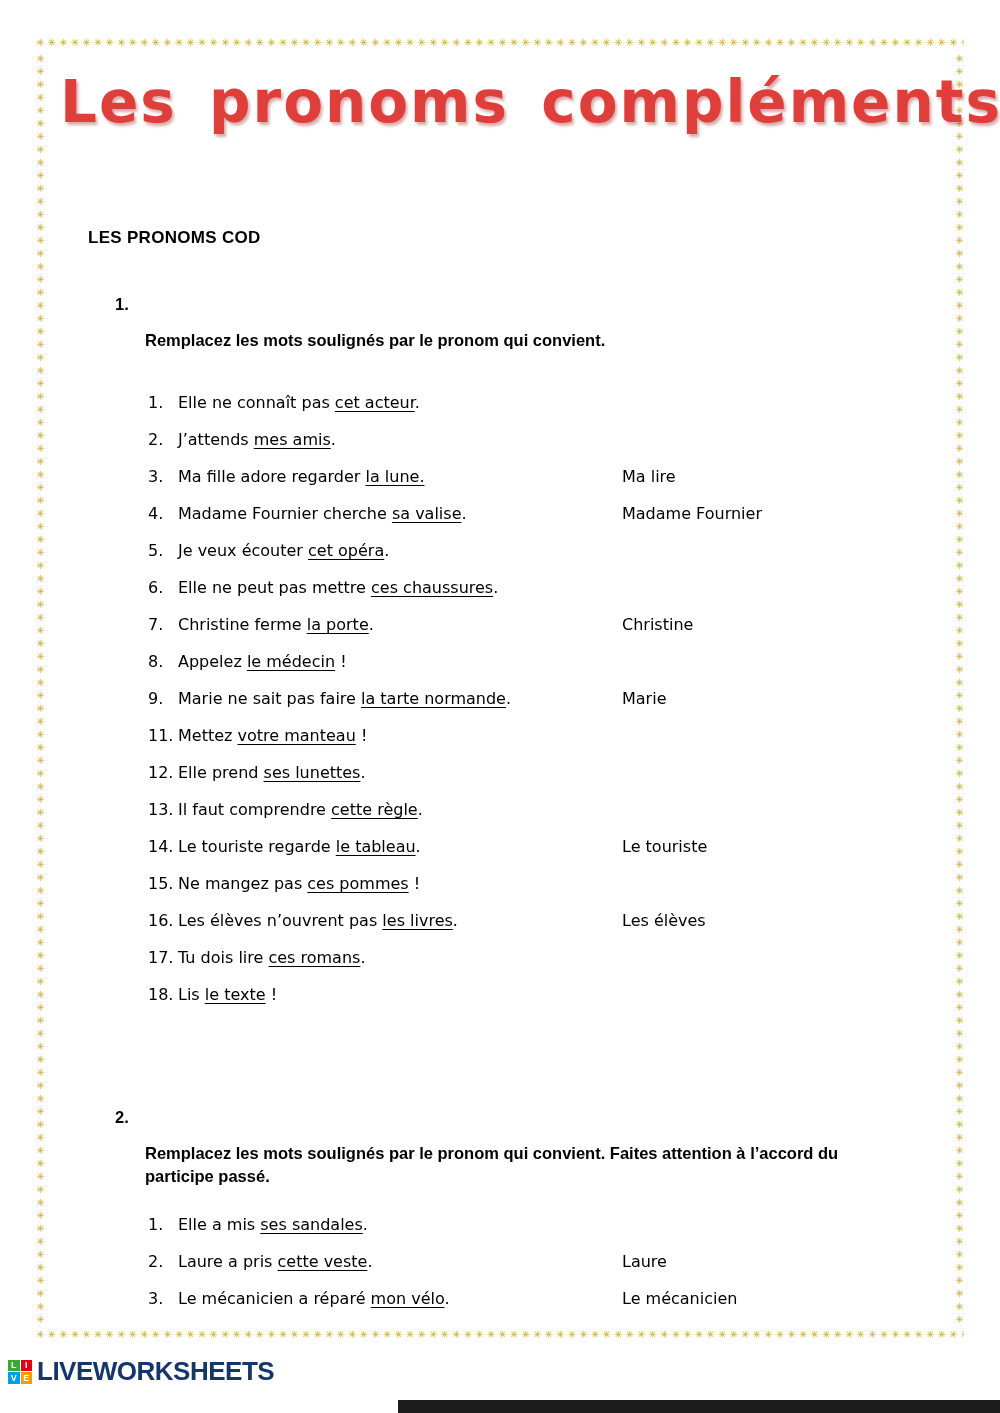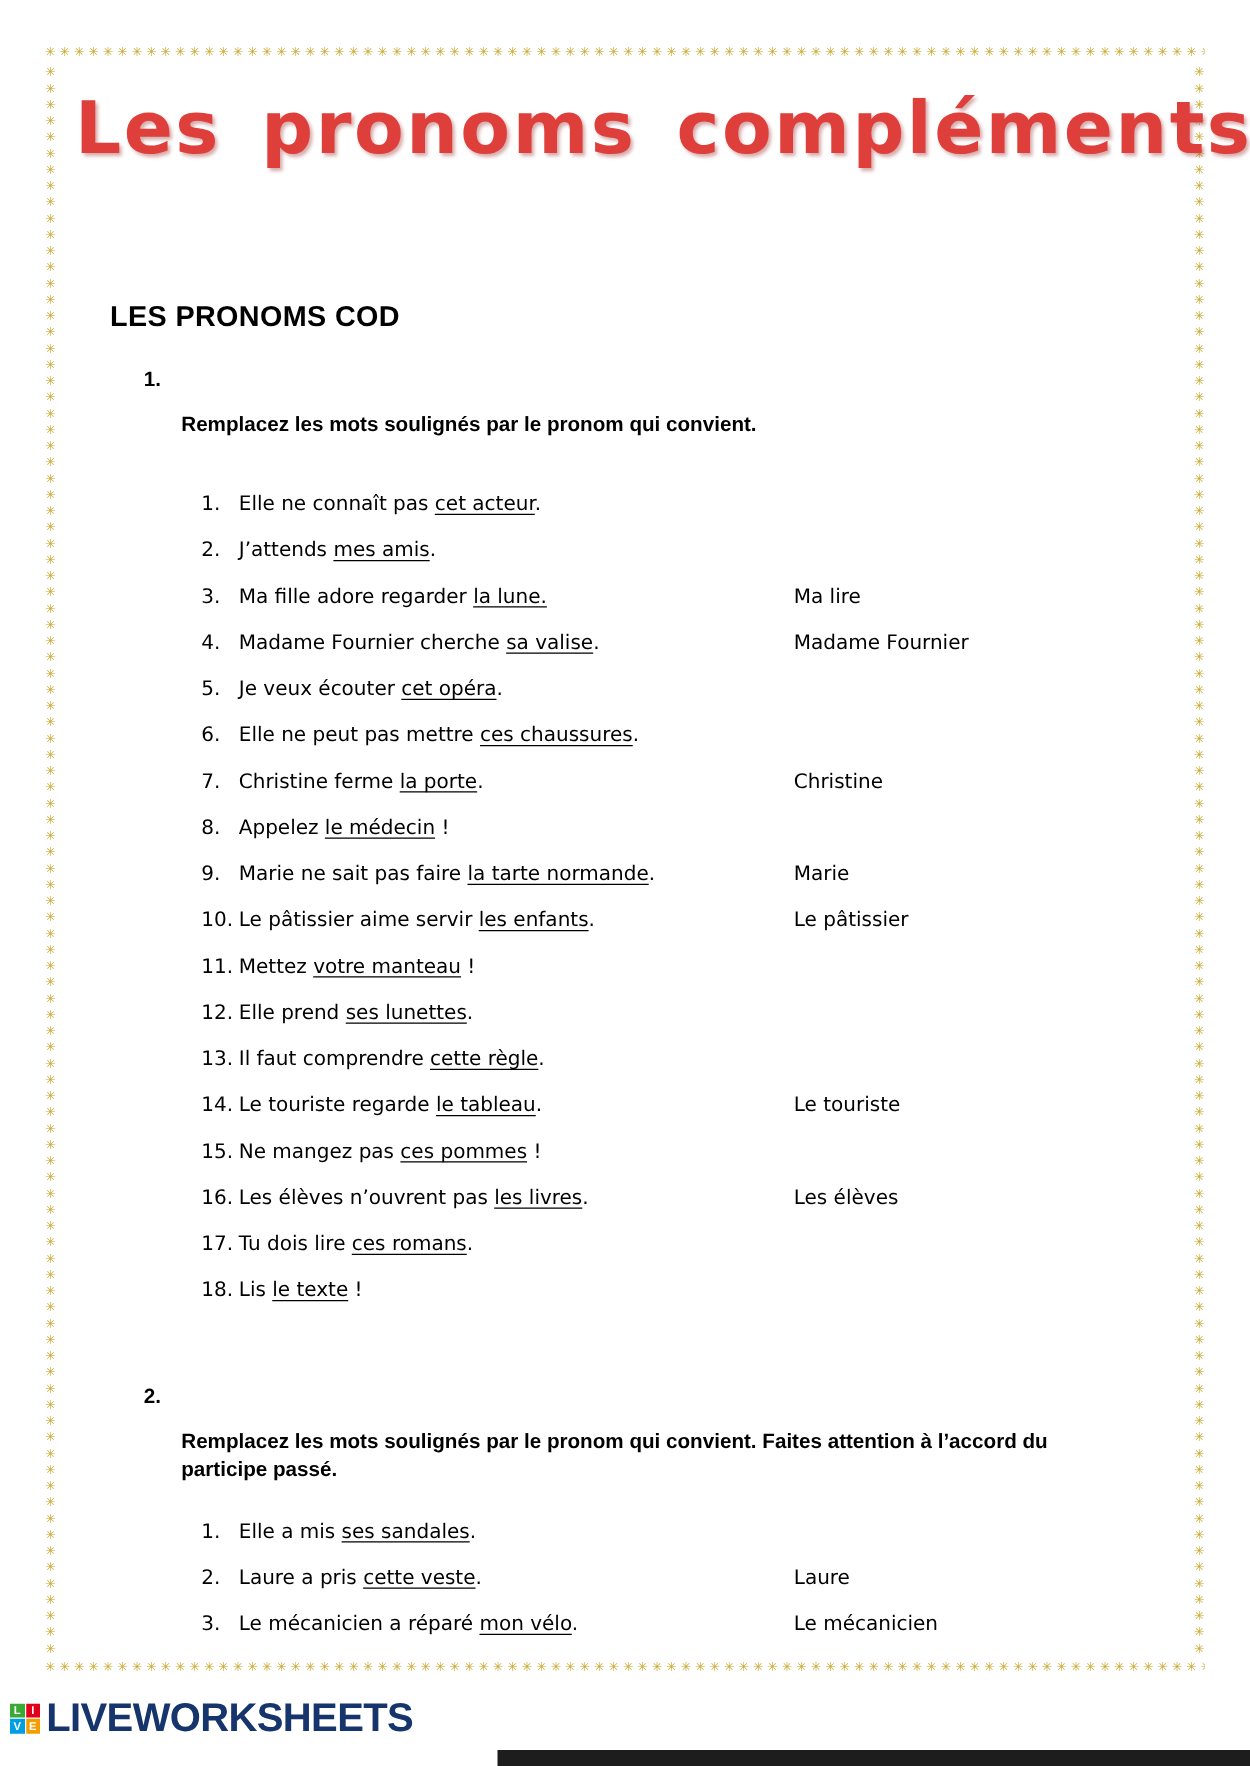--- a/index.html
+++ b/index.html
@@ -56,45 +56,45 @@
     font-size:58px;
     letter-spacing:2px;
     word-spacing:10px;
     white-space:nowrap;
     color:var(--title-color);
     text-shadow:2px 3px 3px rgba(140,15,15,0.35), 0 1px 0 rgba(255,255,255,0.4);
   }
   
   .section-heading{
     position:absolute;
-    top:240px; left:88px;
-    font-family:"Liberation Sans", sans-serif;
-    font-weight:bold;
-    font-size:23px;
+    top:228px; left:88px;
+    font-family:"Liberation Sans", sans-serif;
+    font-weight:bold;
+    font-size:17px;
     letter-spacing:0.3px;
   }
   
   .exercise{
     position:absolute;
     left:115px;
     width:800px;
   }
   .exercise.ex1{top:293px;}
   .exercise.ex2{top:1106px;}
   .ex-header{
     display:flex;
     font-family:"Liberation Sans", sans-serif;
     font-weight:bold;
     font-size:16.5px;
     line-height:23px;
   }
   .ex-label{flex:0 0 30px;}
   .ex-instruction{width:745px;margin-top:36px;}
   .items{
-    margin-left:46px;
+    margin-left:33px;
   }
   .exercise.ex1 .items{margin-top:40px;}
   .exercise.ex2 .items{margin-top:26px;}
   .item-row{
     position:relative;
     line-height:22px;
     margin-bottom:15px;
     font-size:16px;
     font-family:"DejaVu Sans", sans-serif;
   }
@@ -136,21 +136,21 @@
     font-weight:bold;
     font-size:9px;
   }
   .logo-cell.c0{background:#3aaa35;}
   .logo-cell.c1{background:#e2001a;}
   .logo-cell.c2{background:#009fe3;}
   .logo-cell.c3{background:#f59c00;}
   .brand{
     font-family:"Liberation Sans", sans-serif;
     font-weight:bold;
-    font-size:32px;
+    font-size:26px;
     letter-spacing:-0.5px;
     color:var(--brand-color);
   }
   .bottom-bar{
     position:absolute;
     left:398px; right:0; bottom:0;
     height:13px;
     background:#1d1d1d;
   }
 </style>
@@ -202,24 +202,20 @@
     <span class="item-num">7.</span><span class="item-text"><span class="pre">Christine ferme </span><span class="u">la porte</span><span class="post">.</span></span>
     <span class="item-answer">Christine</span>
   </div>
         <div class="item-row">
     <span class="item-num">8.</span><span class="item-text"><span class="pre">Appelez </span><span class="u">le médecin</span><span class="post"> !</span></span>
     <span class="item-answer"></span>
   </div>
         <div class="item-row">
     <span class="item-num">9.</span><span class="item-text"><span class="pre">Marie ne sait pas faire </span><span class="u">la tarte normande</span><span class="post">.</span></span>
     <span class="item-answer">Marie</span>
-  </div>
-        <div class="item-row">
-    <span class="item-num">10.</span><span class="item-text"><span class="pre">Le pâtissier aime servir </span><span class="u">les enfants</span><span class="post">.</span></span>
-    <span class="item-answer">Le pâtissier</span>
   </div>
         <div class="item-row">
     <span class="item-num">11.</span><span class="item-text"><span class="pre">Mettez </span><span class="u">votre manteau</span><span class="post"> !</span></span>
     <span class="item-answer"></span>
   </div>
         <div class="item-row">
     <span class="item-num">12.</span><span class="item-text"><span class="pre">Elle prend </span><span class="u">ses lunettes</span><span class="post">.</span></span>
     <span class="item-answer"></span>
   </div>
         <div class="item-row">

